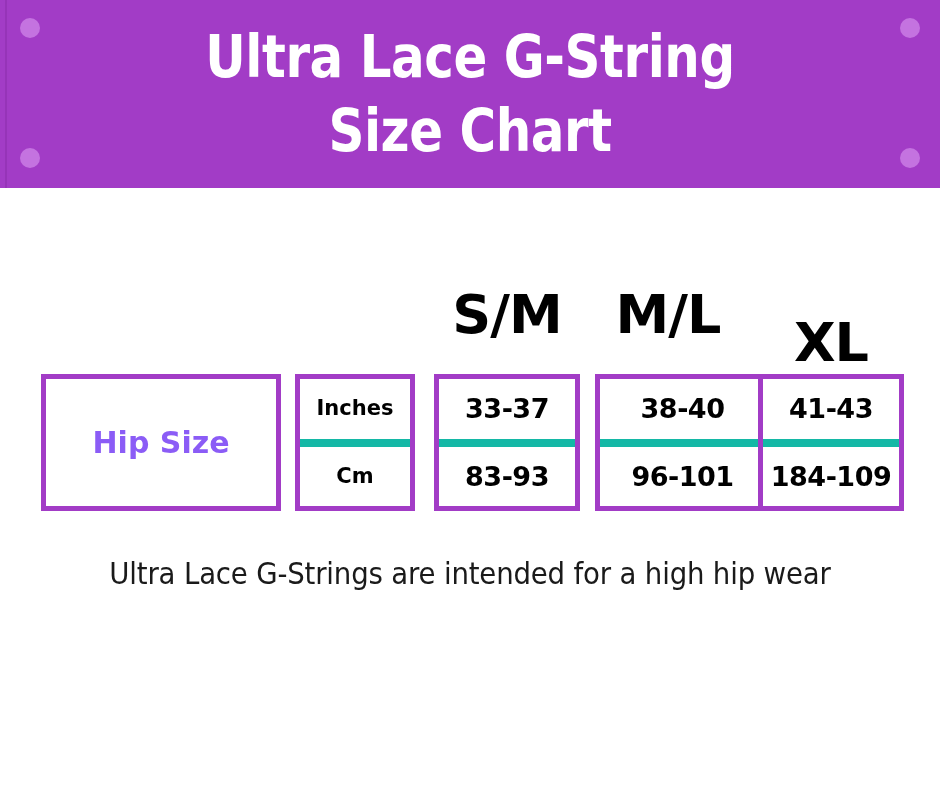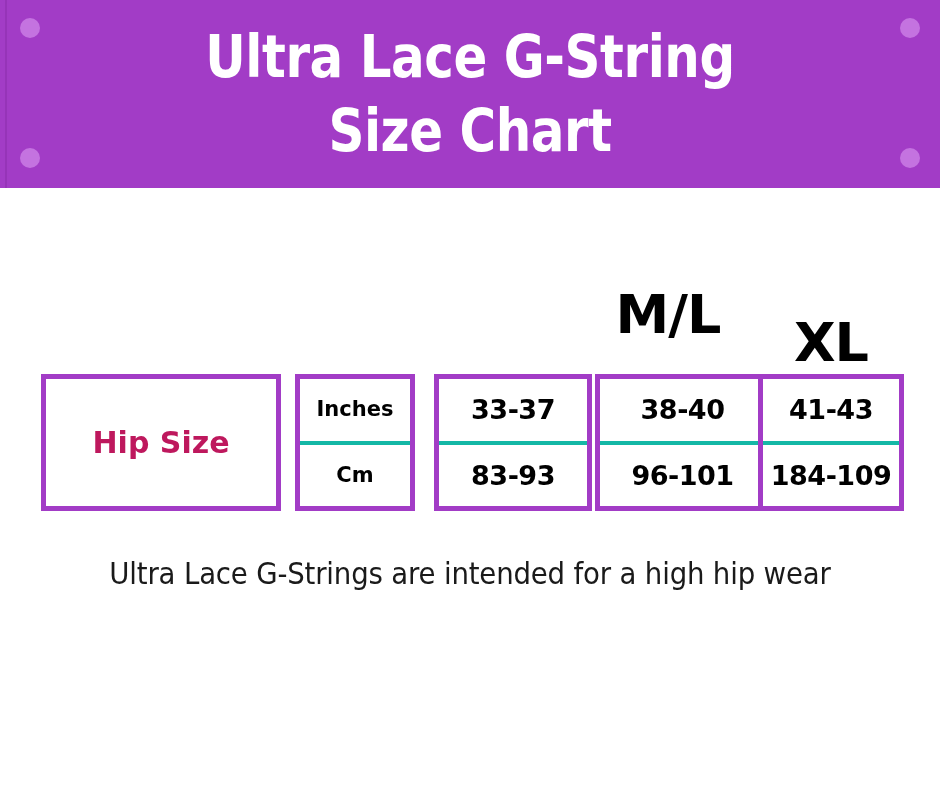--- a/index.html
+++ b/index.html
@@ -126,56 +126,56 @@
   .box-hip {
     left: 41px;
     top: 2px;
     width: 240px;
     height: 137px;
     display: flex;
     align-items: center;
     justify-content: center;
   }
   .hip-label {
-    color: #be185d;
+    color: #8b5cf6;
     font-family: "DejaVu Sans", sans-serif;
     font-weight: bold;
     font-size: 30px;
     letter-spacing: 0px;
   }
 
   
   .box-units {
     left: 295px;
     top: 2px;
     width: 120px;
     height: 137px;
   }
   
-  .box-sm { left: 434px; top: 2px; width: 158px; height: 137px; }
+  .box-sm { left: 434px; top: 2px; width: 146px; height: 137px; }
   .box-ml { left: 595px; top: 2px; width: 175px; height: 137px; }
   .box-xl { left: 758px; top: 2px; width: 146px; height: 137px; }
 
   .stack {
     display: flex;
     flex-direction: column;
     height: 100%;
   }
   .stack .srow {
     flex: 1 1 50%;
     display: flex;
     align-items: center;
     justify-content: center;
     color: #000000;
     font-family: "DejaVu Sans", sans-serif;
     font-weight: bold;
     line-height: 1;
   }
   .stack .srow.top {
-    border-bottom: 4px solid #14b8a6;
+    border-bottom: 8px solid #14b8a6;
   }
   .unit-text { font-size: 21px; }
   .value-text { font-size: 27px; letter-spacing: -0.5px; }
 
   
   .footer-note {
     position: absolute;
     left: 0;
     top: 556px;
     width: 940px;
@@ -204,20 +204,21 @@
     <div class="dot bl"></div>
     <div class="dot br"></div>
 
     <div class="banner-title">
       <span class="line">Ultra Lace G-String</span>
       <span class="line">Size Chart</span>
     </div>
   </div>
 
   <div class="size-headers">
+    <div class="size-header c0">S/M</div>
     <div class="size-header c1">M/L</div>
     <div class="size-header c2">XL</div>
   </div>
 
   <div class="table-zone">
 
     <div class="cell-box box-hip">
       <span class="hip-label">Hip Size</span>
     </div>
 

